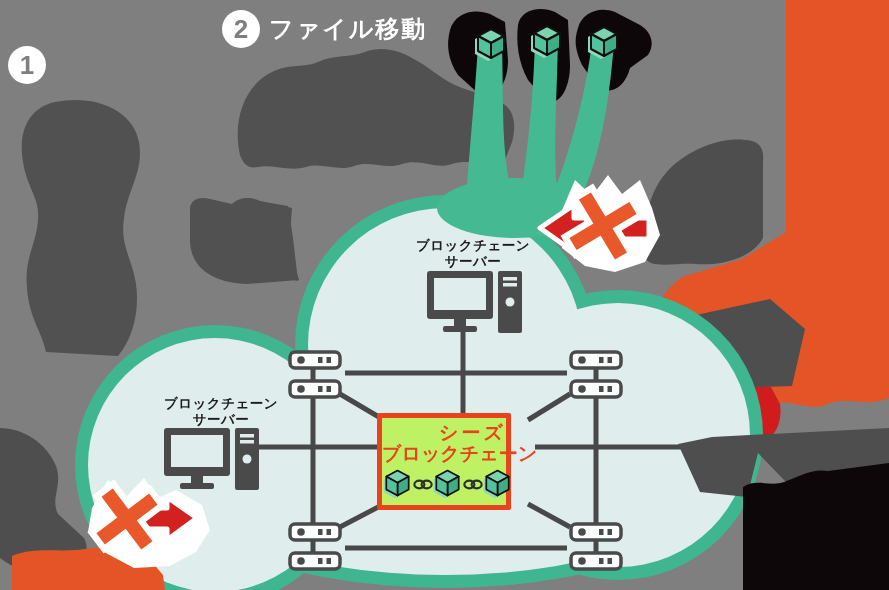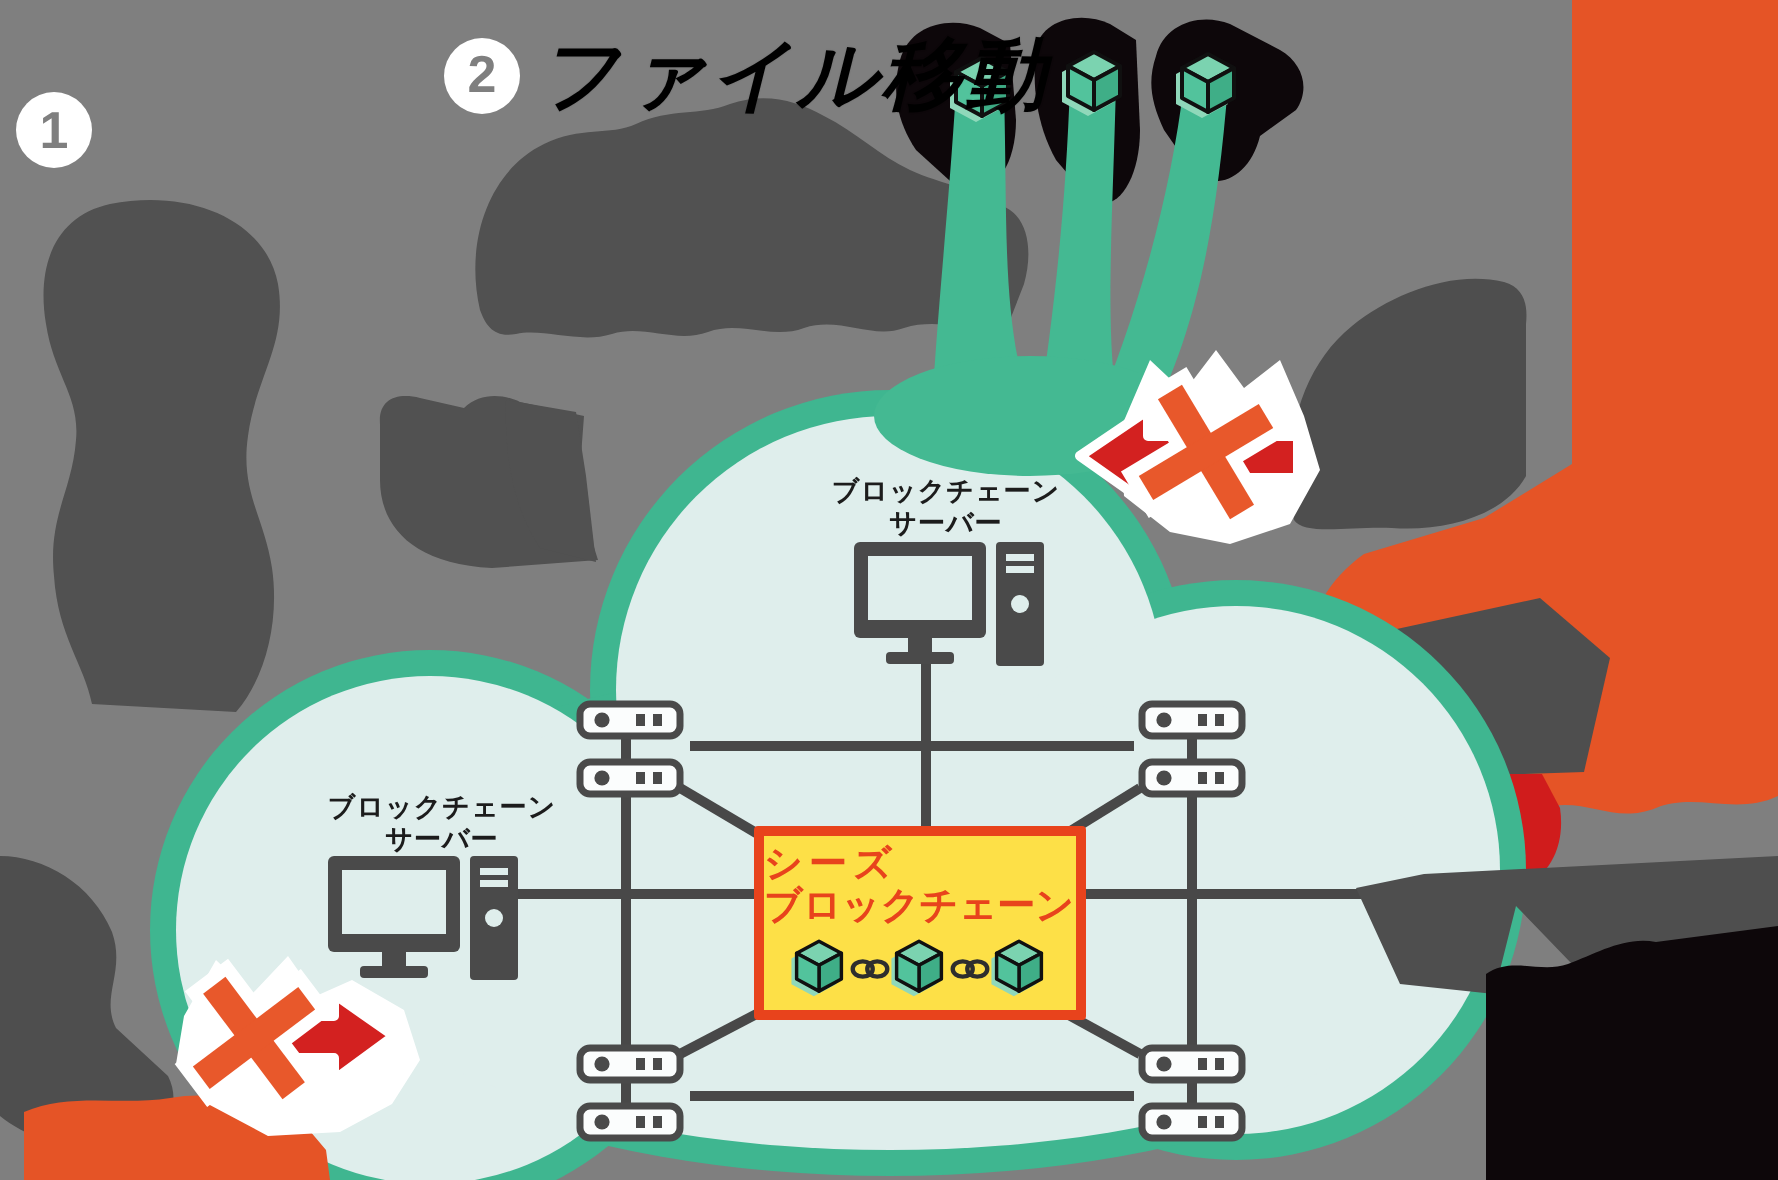--- a/index.html
+++ b/index.html
@@ -2,31 +2,31 @@
 <html><head>
 <meta charset="utf-8">
 <style>
   html,body{margin:0;padding:0;background:#7f7f7f;}
   .stage{position:relative;width:889px;height:590px;background:#7f7f7f;overflow:hidden;
          font-family:"Liberation Sans","DejaVu Sans",sans-serif;}
   .stage svg{position:absolute;left:0;top:0;}
   .step{position:absolute;display:flex;align-items:center;gap:9px;}
   .step .num{width:38px;height:38px;border-radius:50%;background:#ffffff;color:#7f7f7f;
              font-size:26px;font-weight:900;display:flex;align-items:center;justify-content:center;}
-  .step .stext{color:#000000;font-size:40px;font-weight:900;letter-spacing:2px;
-               text-shadow:0 0 1px rgba(0,0,0,.15);white-space:nowrap;font-style:italic;}
+  .step .stext{color:#ffffff;font-size:24px;font-weight:900;letter-spacing:2px;
+               text-shadow:0 0 1px rgba(0,0,0,.15);white-space:nowrap;}
   .step1{left:8px;top:46px;}
   .step2{left:222px;top:10px;}
   .srvlabel{position:absolute;width:150px;text-align:center;color:#1c1c1c;
             font-size:13.5px;font-weight:bold;line-height:1.18;letter-spacing:.5px;}
   .srvlabel span{display:block;}
   .toplabel{left:398px;top:238px;}
   .leftlabel{left:146px;top:396px;}
-  .cbox{position:absolute;left:377px;top:413px;width:166px;height:97px;box-sizing:border-box;
-        background:#fde047;border:5px solid #e8431c;border-radius:2px;text-align:left;}
+  .cbox{position:absolute;left:377px;top:413px;width:134px;height:97px;box-sizing:border-box;
+        background:#bef264;border:5px solid #e8431c;border-radius:2px;text-align:right;}
   .cbox .l1{margin-top:5px;color:#e8431c;font-size:19px;font-weight:900;letter-spacing:3px;line-height:1.1;}
   .cbox .l2{color:#e8431c;font-size:19px;font-weight:900;letter-spacing:0px;line-height:1.1;white-space:nowrap;}
   .cbox svg{position:static;display:block;margin:3px auto 0 auto;}
 </style>
 </head>
 <body>
 
 <div class="stage">
 
 <svg width="889" height="590" viewBox="0 0 889 590">

